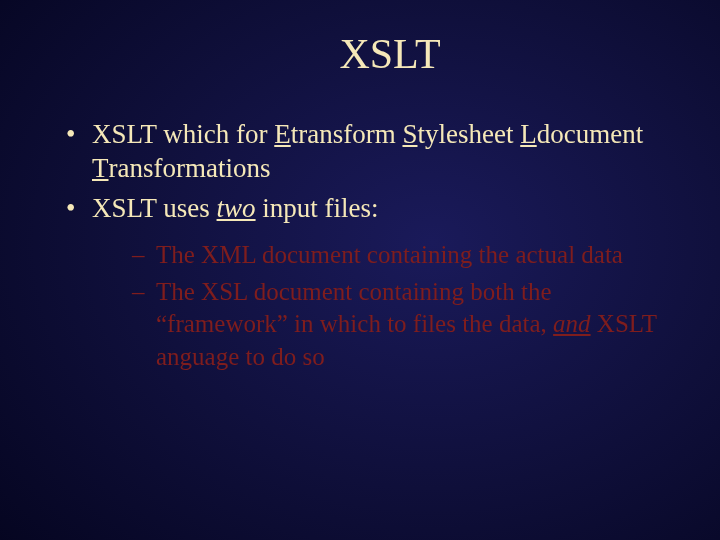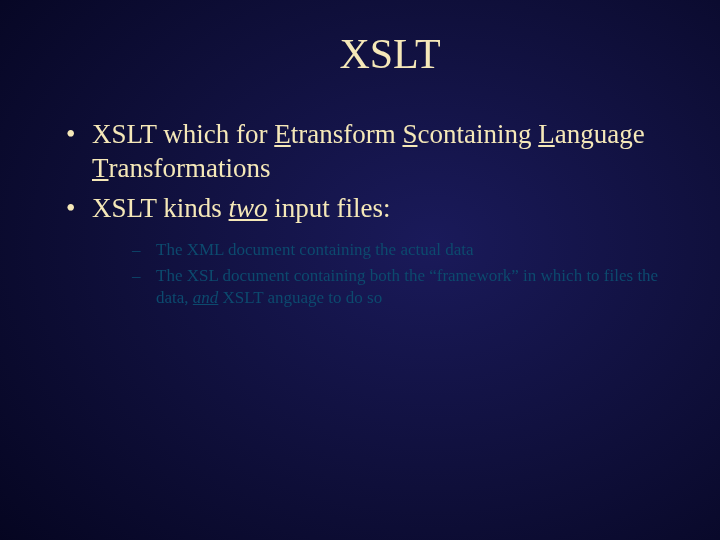--- a/index.html
+++ b/index.html
@@ -44,46 +44,46 @@
     font-size: 27px;
   }
   .x-underline { text-decoration: underline; }
   .sub-bullets {
     list-style: none;
     padding-left: 40px;
     margin-top: 14px;
   }
   .sub-bullets > li {
     position: relative;
-    font-size: 17px;
+    font-size: 25px;
     line-height: 1.3;
     padding-left: 24px;
     margin-bottom: 4px;
-    color: #0c4a6e;
+    color: #7f1d1d;
   }
   .sub-bullets > li::before {
     content: "–";
     position: absolute;
     left: 0;
     top: 0;
   }
   .italic { font-style: italic; text-decoration: underline; }
 </style>
 </head>
 <body>
 
 <div class="slide">
   <h1 class="title">XSLT</h1>
 
   <ul class="bullets">
     <li>
-      <span>XSLT which for </span><span class="x-underline">E</span><span>transform</span><span> </span><span class="x-underline">S</span><span>containing</span><span> </span><span class="x-underline">L</span><span>anguage</span><span> </span><span class="x-underline">T</span><span>ransformations</span>
+      <span>XSLT which for </span><span class="x-underline">E</span><span>transform</span><span> </span><span class="x-underline">S</span><span>tylesheet</span><span> </span><span class="x-underline">L</span><span>document</span><span> </span><span class="x-underline">T</span><span>ransformations</span>
     </li>
     <li>
-      <span>XSLT kinds </span><span class="italic">two</span><span> input files:</span>
+      <span>XSLT uses </span><span class="italic">two</span><span> input files:</span>
       <ul class="sub-bullets">
         <li>
           <span>The XML document containing the actual data</span>
         </li>
         <li>
           <span>The XSL document containing both the “framework” in which to files the data, </span><span class="italic">and</span><span> XSLT anguage to do so</span>
         </li>
       </ul>
     </li>
   </ul>

